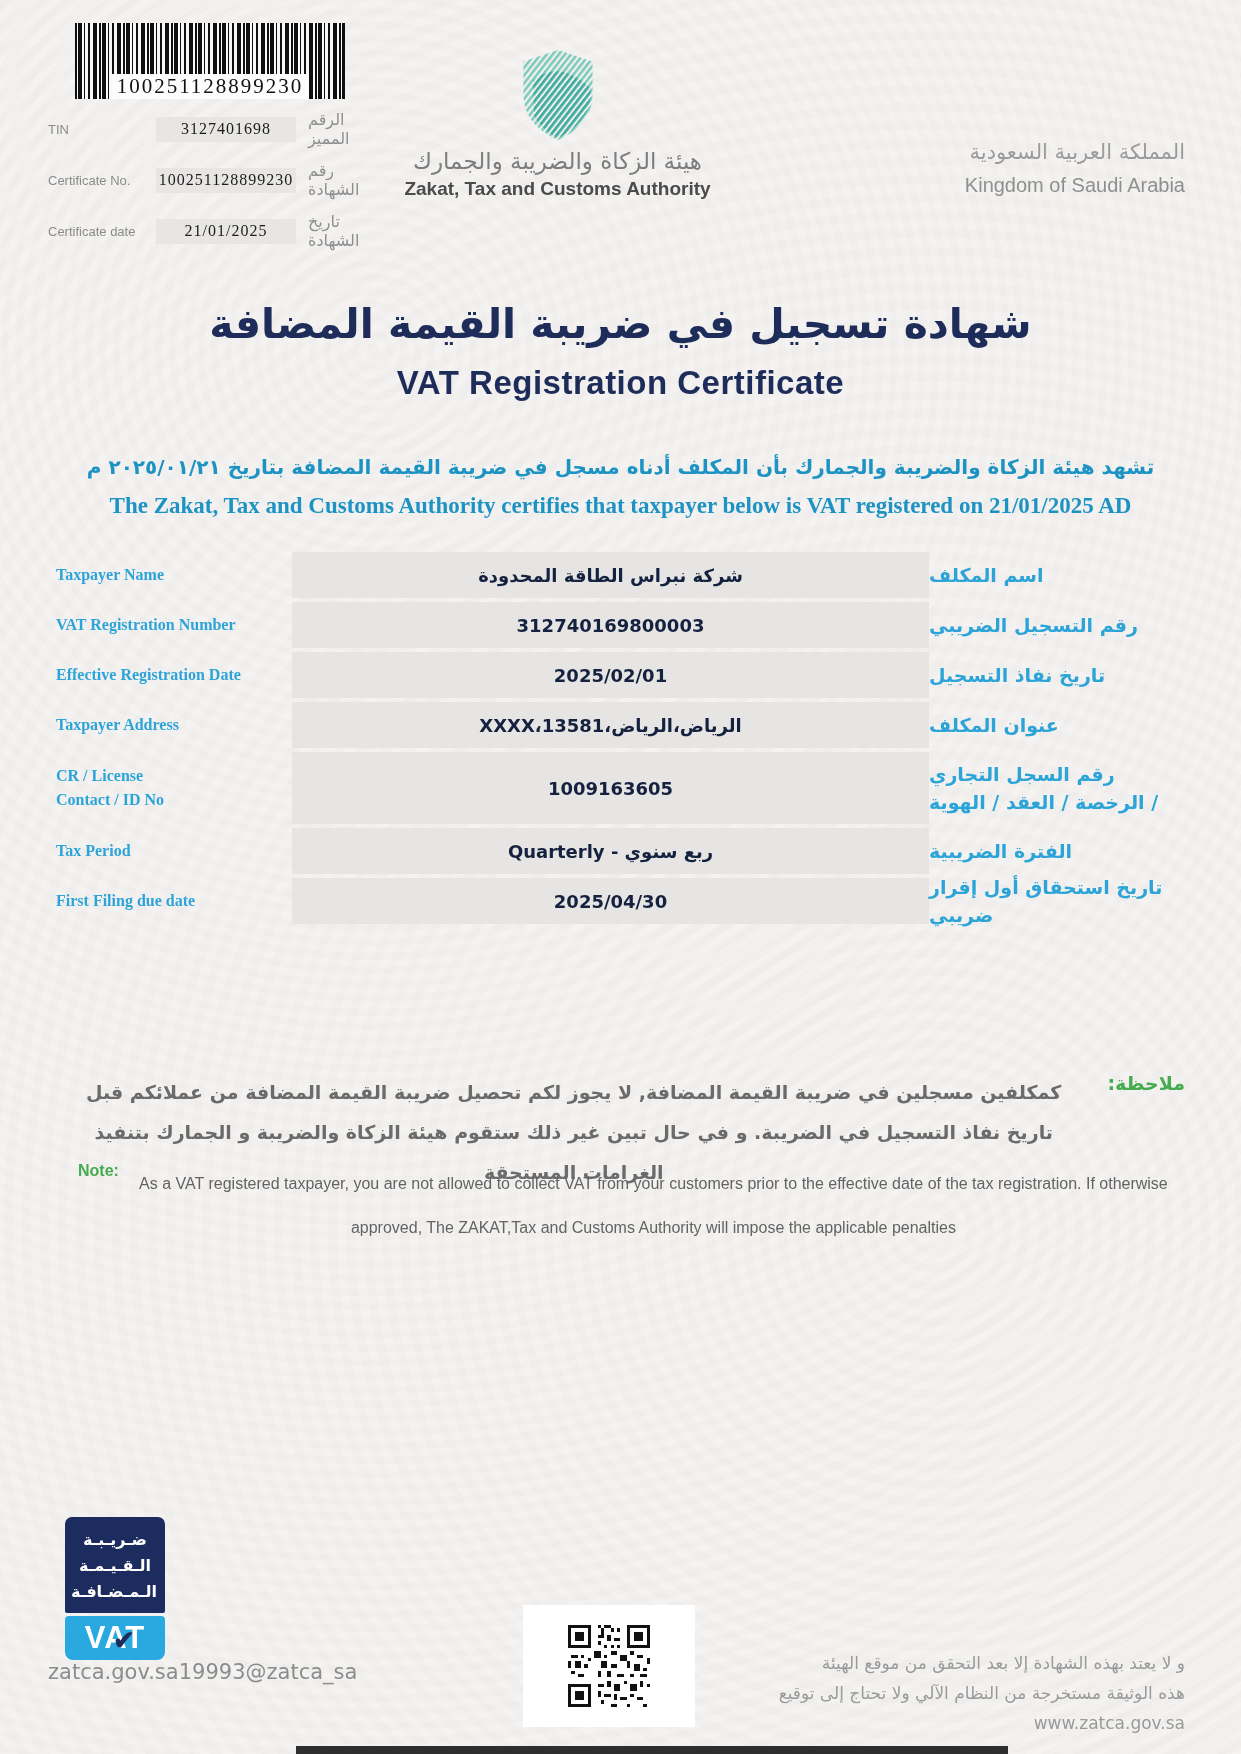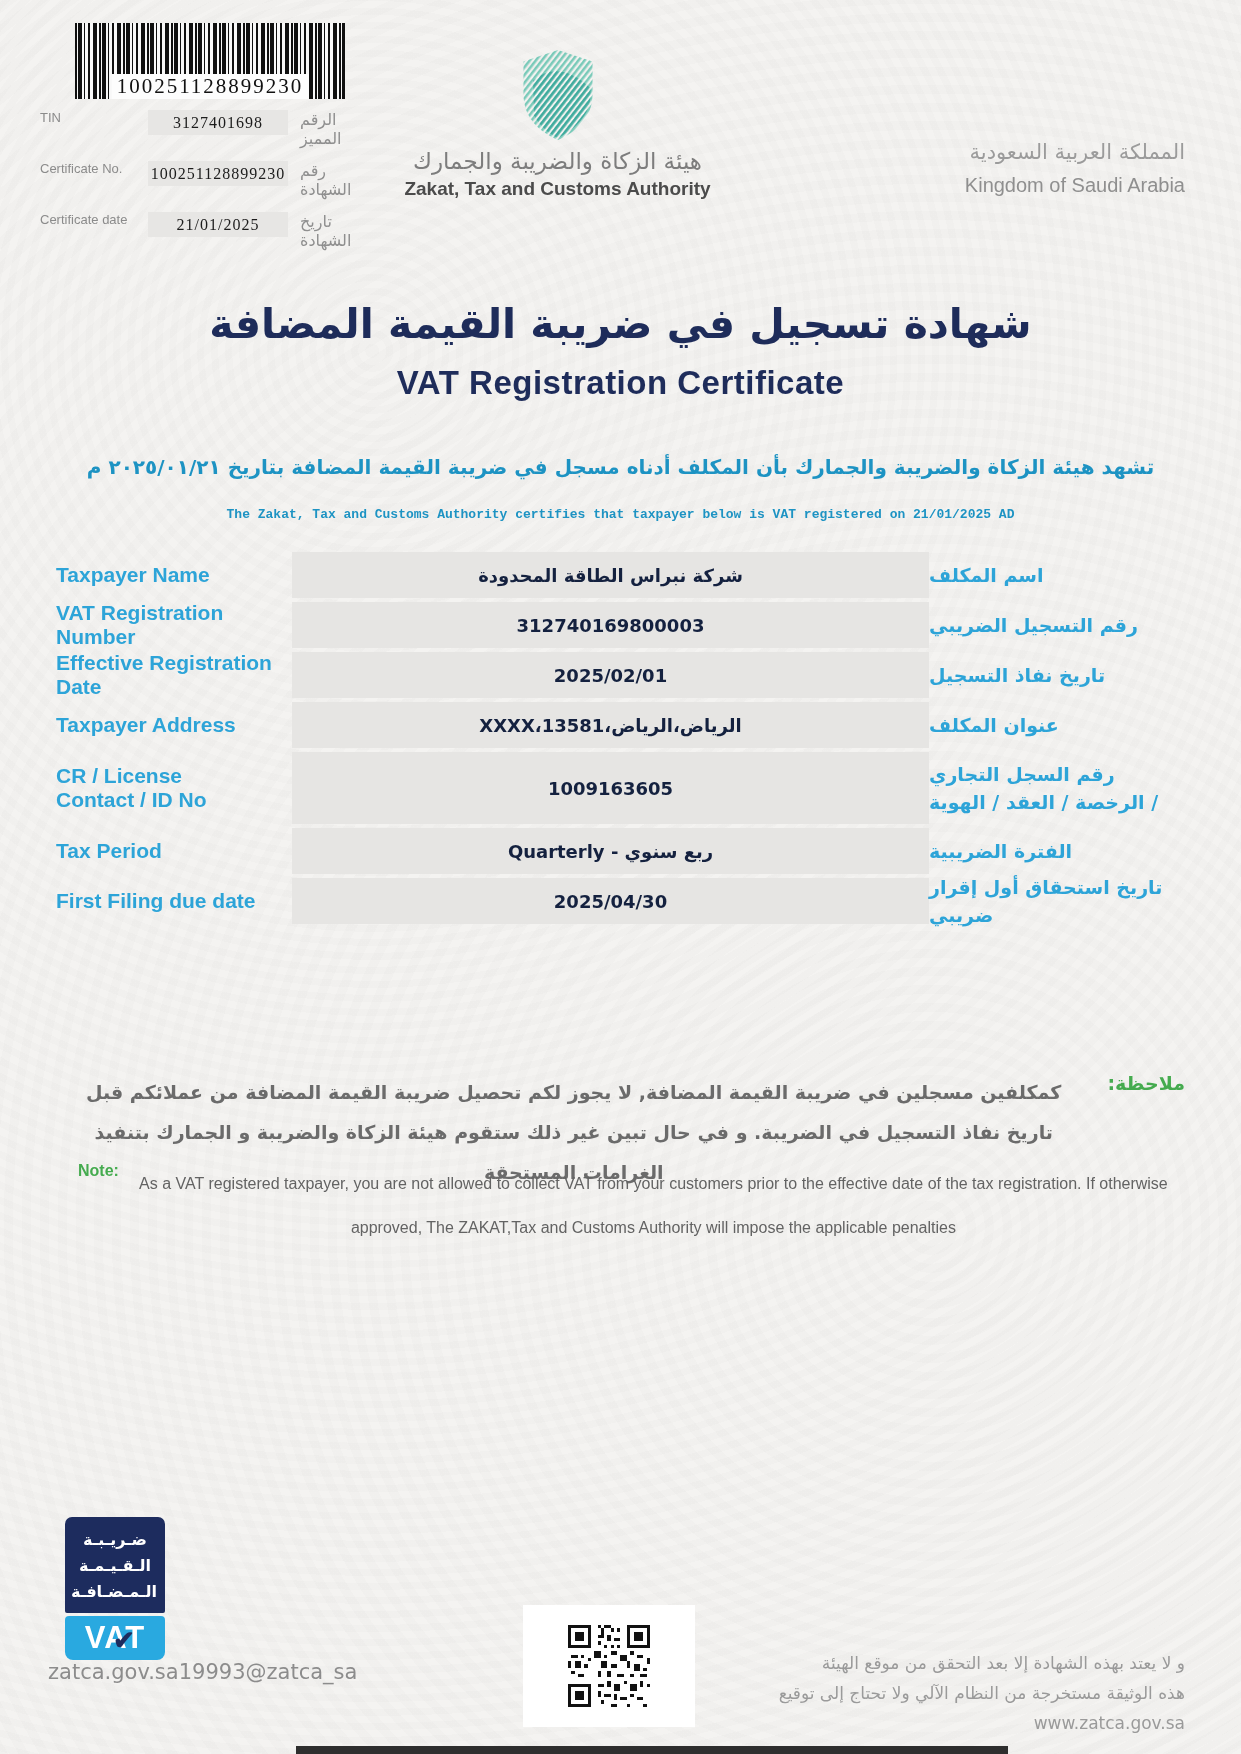--- a/index.html
+++ b/index.html
@@ -12,44 +12,44 @@
     overflow:hidden;
     font-family:"DejaVu Sans",sans-serif;
   }
   
   .barcode{position:absolute;left:75px;top:23px;width:270px;height:76px;
     background:repeating-linear-gradient(90deg,#101010 0 2px,#f8f8f8 2px 3px,#101010 3px 7px,#f8f8f8 7px 9px,#101010 9px 10px,#f8f8f8 10px 13px,#101010 13px 15px,#f8f8f8 15px 18px,#101010 18px 22px,#f8f8f8 22px 24px);}
   .barcode-num{position:absolute;bottom:0;left:50%;transform:translateX(-50%);
     background:#fdfdfd;padding:0 5px;font-family:"Liberation Serif",serif;
     font-size:21px;letter-spacing:2px;color:#111;white-space:nowrap;}
   .cert-info{position:absolute;left:40px;top:110px;width:320px;}
-  .ci-row{display:flex;margin-bottom:13px;}
+  .ci-row{display:flex;align-items:center;margin-bottom:13px;margin-left:8px;}
   .ci-label{width:108px;font-family:"Liberation Sans",sans-serif;font-size:13px;color:#8b8b8b;}
   .ci-box{width:140px;height:25px;background:#e7e6e4;display:flex;align-items:center;justify-content:center;
     font-family:"Liberation Serif",serif;font-size:16px;letter-spacing:1px;color:#1c1c1c;}
   .ci-ar{flex:1;text-align:left;padding-left:12px;font-size:16px;color:#8f8f8f;direction:rtl;}
   .authority{position:absolute;left:395px;top:48px;width:325px;text-align:center;}
   .authority svg{display:block;margin:0 auto 6px auto;}
   .authority-ar{font-size:23px;color:#7d7d7d;direction:rtl;}
   .authority-en{font-family:"Liberation Sans",sans-serif;font-size:19px;font-weight:bold;color:#4b4b4b;margin-top:4px;}
   .kingdom{position:absolute;right:56px;top:140px;text-align:right;}
   .kingdom-ar{font-size:21px;color:#9b9b9b;direction:rtl;}
   .kingdom-en{font-size:20px;color:#8f8f8f;margin-top:10px;font-family:"Liberation Sans",sans-serif;font-weight:500;}
   
   .title-block{position:absolute;left:0;top:300px;width:100%;text-align:center;}
   .title-ar{font-size:41px;font-weight:bold;color:#1e2c5a;direction:rtl;}
   .title-en{font-family:"Liberation Sans",sans-serif;font-size:33px;font-weight:bold;color:#1e2c5a;margin-top:16px;letter-spacing:0.5px;}
   .statement-block{position:absolute;left:0;top:455px;width:100%;text-align:center;}
   .statement-ar{font-size:20px;font-weight:bold;color:#1d93c3;direction:rtl;}
-  .statement-en{font-family:Liberation Mono, monospace;font-size:13px;font-weight:bold;color:#1d93c3;margin-top:28px;}
+  .statement-en{font-family:Liberation Serif, serif;font-size:23px;font-weight:bold;color:#1d93c3;margin-top:14px;}
   
   .details{position:absolute;left:0;top:552px;width:100%;padding:0 56px;box-sizing:border-box;}
   .d-row{display:flex;align-items:center;height:46px;margin-bottom:4px;}
   .d-row.tall{height:72px;}
-  .d-label-en{width:236px;font-family:Liberation Sans, sans-serif;font-size:21px;font-weight:bold;color:#2da4d8;line-height:24px;}
+  .d-label-en{width:236px;font-family:Liberation Serif, serif;font-size:16px;font-weight:bold;color:#2da4d8;line-height:24px;}
   .d-box{width:637px;height:100%;background:#e6e5e3;display:flex;align-items:center;justify-content:center;
     font-size:18px;font-weight:bold;color:#14213f;}
   .d-label-ar{flex:1;text-align:left;font-size:19px;font-weight:bold;color:#2da4d8;direction:rtl;line-height:28px;}
   
   .note-ar{position:absolute;right:56px;top:1072px;width:1125px;direction:rtl;display:flex;gap:20px;}
   .note-ar .n-label{color:#45ab4f;font-weight:bold;font-size:19px;white-space:nowrap;}
   .note-ar .n-text{flex:1;font-size:19px;font-weight:bold;color:#6b6b6b;line-height:40px;text-align:center;}
   .note-en{position:absolute;left:78px;top:1162px;width:1090px;display:flex;gap:20px;}
   .note-en .n-label{color:#45ab4f;font-weight:bold;font-size:16px;font-family:"Liberation Sans",sans-serif;white-space:nowrap;}
   .note-en .n-text{flex:1;font-family:"Liberation Sans",sans-serif;font-size:16px;font-weight:normal;color:#636363;line-height:44px;text-align:center;}

